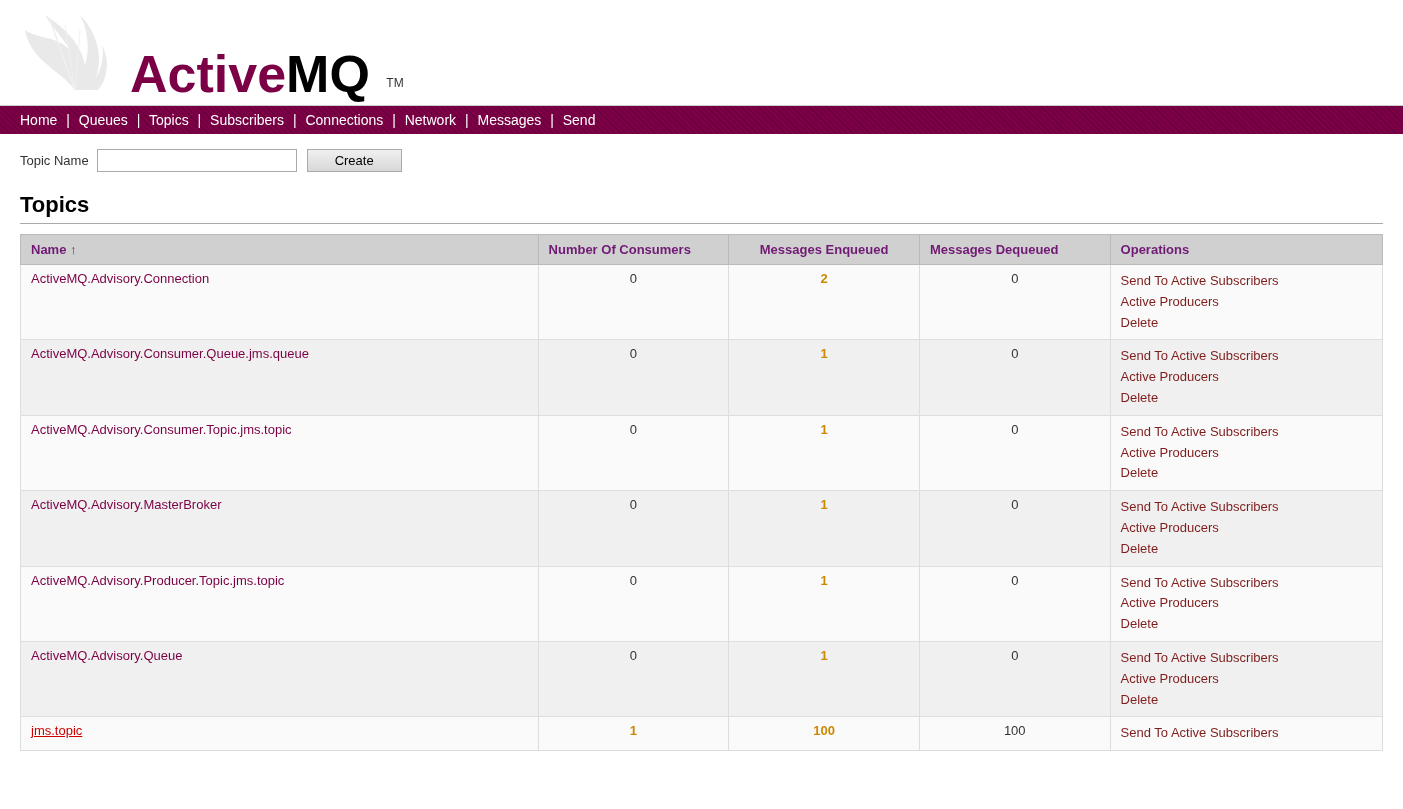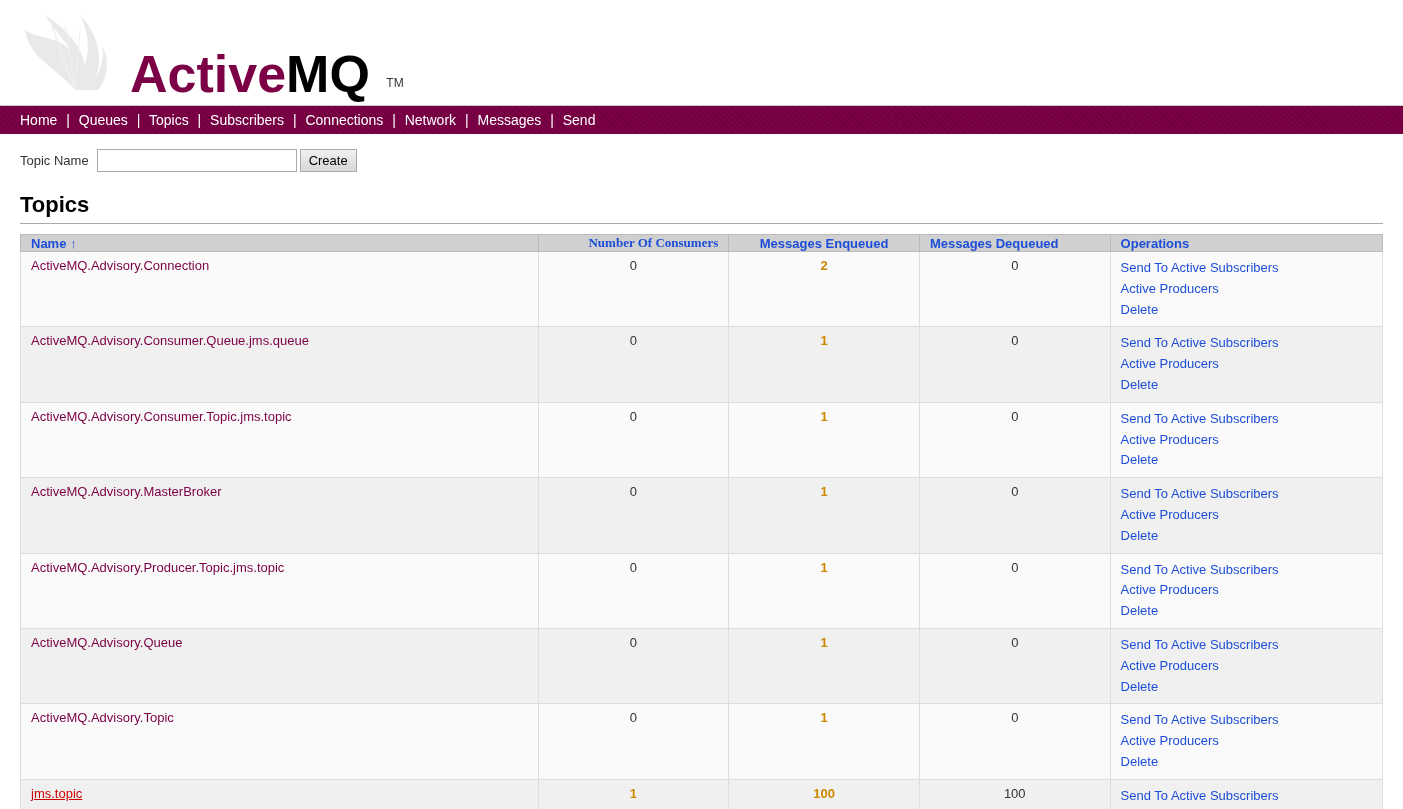--- a/index.html
+++ b/index.html
@@ -39,22 +39,22 @@
     
     #topic-form { display: flex; align-items: center; margin-bottom: 20px; }
     #topic-form label { margin-right: 8px; color: #333; text-align: center; }
     #topic-form input[type="text"] {
       border: 1px solid #aaa;
       padding: 3px 5px;
       width: 200px;
       font-size: 13px;
     }
     #topic-form button {
-      margin-left: 3px;
-      padding: 3px 8px;
+      margin-left: 10px;
+      padding: 3px 27px;
       font-size: 13px;
       border: 1px solid #aaa;
       background: linear-gradient(#f0f0f0, #d8d8d8);
       cursor: pointer;
     }
 
     
     #page-title {
       font-size: 22px;
       font-weight: bold;
@@ -67,24 +67,24 @@
     
     table {
       border-collapse: collapse;
       width: 100%;
       margin-left: 0;
     }
     table thead tr {
       background: #d0d0d0;
     }
     table thead th {
-      padding: 0 10px;
+      padding: 7px 10px;
       text-align: left;
       font-size: 13px;
-      color: #1d4ed8;
+      color: #701a75;
       border: 1px solid #bbb;
       white-space: nowrap;
       margin-top: 7px;
     }
     table tbody tr:nth-child(even) {
       background: #f0f0f0;
     }
     table tbody tr:nth-child(odd) {
       background: #fafafa;
     }
@@ -92,21 +92,21 @@
       padding: 6px 10px;
       border: 1px solid #ddd;
       vertical-align: top;
       font-size: 13px;
     }
     td.topic-name a {
       color: #7b0045;
       text-decoration: none;
     }
     td.operations a {
-      color: #1d4ed8;
+      color: #7f1d1d;
       text-decoration: none;
       display: block;
       line-height: 1.6;
     }
 
     
     .feather-container {
       position: relative;
       width: 120px;
       height: 90px;
@@ -168,21 +168,21 @@
     <input type="text" style="">
     <button>Create</button>
   </div>
 
   <div id="page-title">Topics</div>
 
   <table>
     <thead>
       <tr>
         <th style="width:38%">Name ↑</th>
-        <th style="width:14%; text-align:right;font-family:Liberation Serif, serif;">Number Of Consumers</th>
+        <th style="width:14%; text-align:left;">Number Of Consumers</th>
         <th style="width:14%; text-align:center;">Messages Enqueued</th>
         <th style="width:14%; text-align:left;">Messages Dequeued</th>
         <th style="width:20%">Operations</th>
       </tr>
     </thead>
     <tbody id="topics-tbody">
     <tr>
           <td class="topic-name"><a href="#">ActiveMQ.Advisory.Connection</a></td>
           <td style="text-align: center;">0</td>
           <td style="text-align: center; color: rgb(204, 136, 0); font-weight: bold;">2</td>
@@ -242,31 +242,20 @@
           <td style="text-align: center;">0</td>
           <td style="text-align: center; color: rgb(204, 136, 0); font-weight: bold;">1</td>
           <td style="text-align: center;">0</td>
           <td class="operations">
             <a href="#">Send To Active Subscribers</a>
             <a href="#">Active Producers</a>
             <a href="#">Delete</a>
           </td>
         </tr>
         <tr>
-          <td class="topic-name"><a href="#">ActiveMQ.Advisory.Topic</a></td>
-          <td style="text-align: center;">0</td>
-          <td style="text-align: center; color: rgb(204, 136, 0); font-weight: bold;">1</td>
-          <td style="text-align: center;">0</td>
-          <td class="operations">
-            <a href="#">Send To Active Subscribers</a>
-            <a href="#">Active Producers</a>
-            <a href="#">Delete</a>
-          </td>
-        </tr>
-        <tr>
           <td class="topic-name"><a href="#" style="text-decoration: underline; color: rgb(204, 0, 0);">jms.topic</a></td>
           <td style="text-align: center; color: rgb(204, 136, 0); font-weight: bold;">1</td>
           <td style="text-align: center; color: rgb(204, 136, 0); font-weight: bold;">100</td>
           <td style="text-align: center;">100</td>
           <td class="operations">
             <a href="#">Send To Active Subscribers</a>
           </td>
         </tr>
       </tbody>
   </table>

